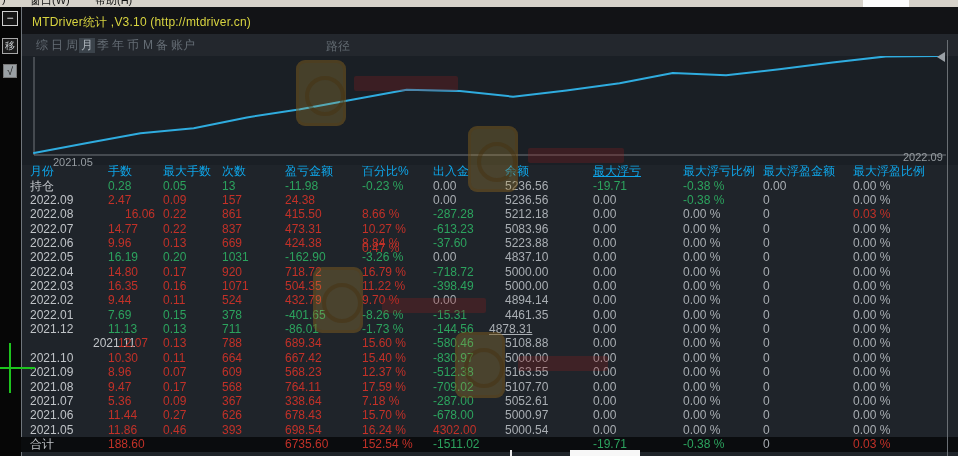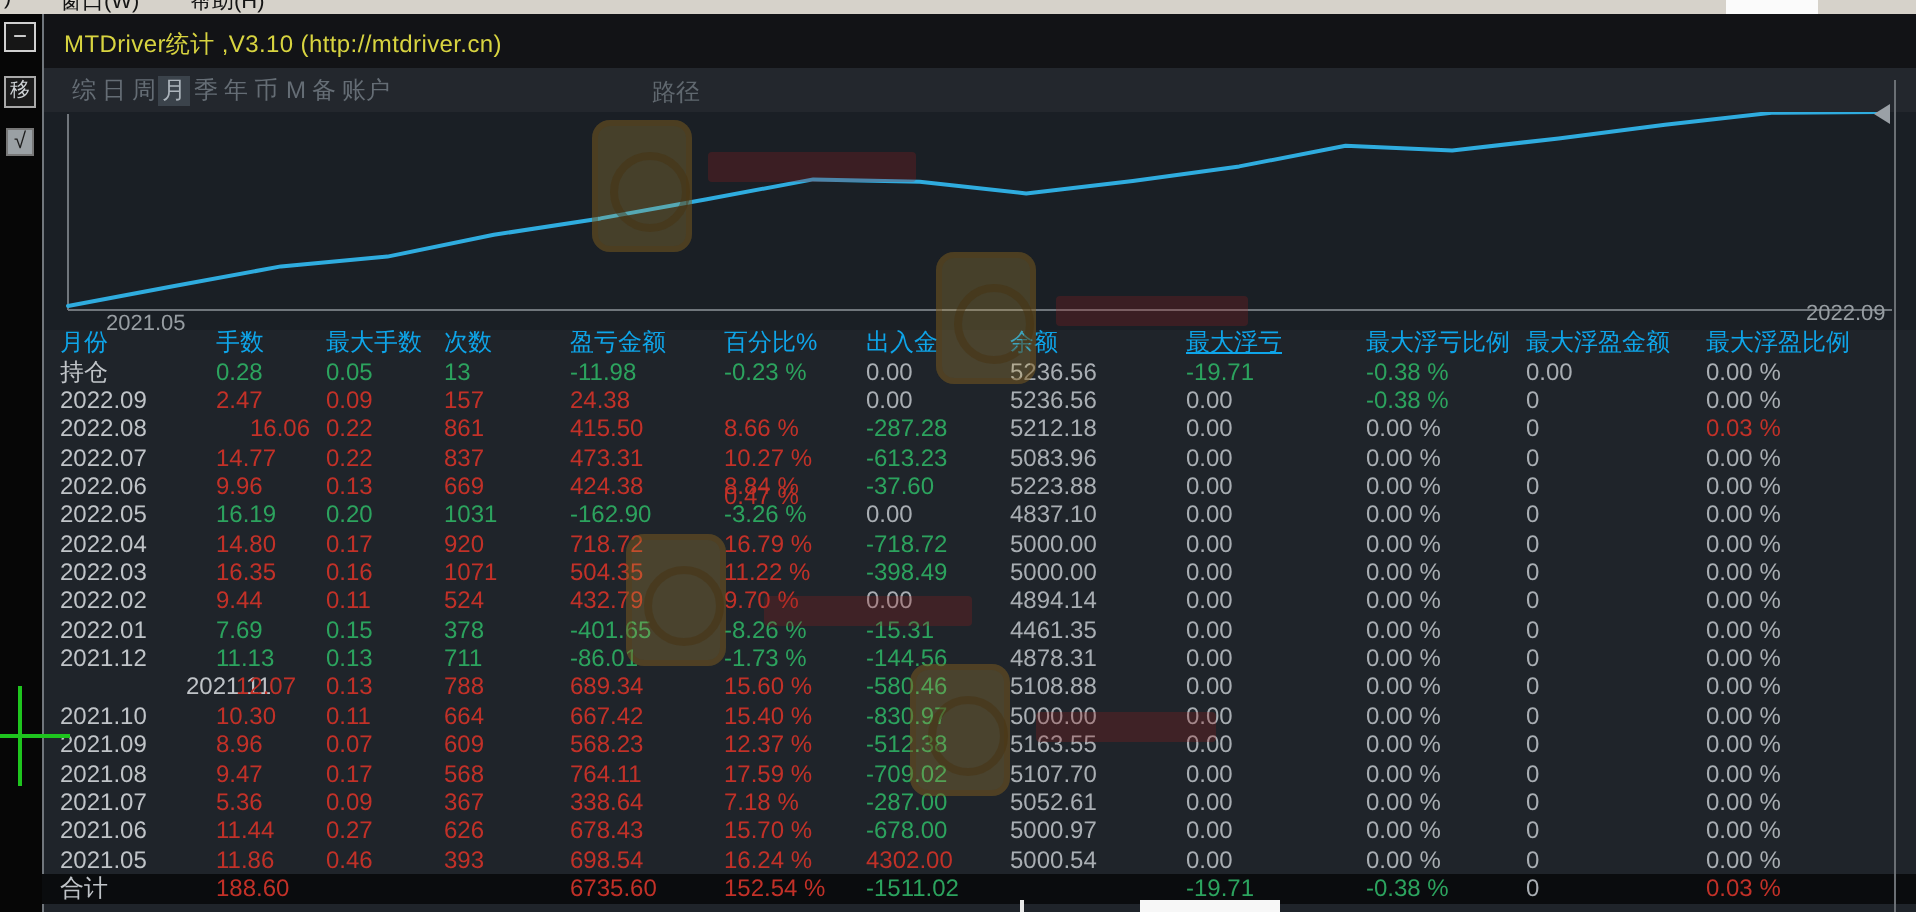--- a/index.html
+++ b/index.html
@@ -247,21 +247,21 @@
         <span class="tcell neu" style="left: 832px;">0.00 %</span>
       </div>
       <div class="trow" style="top: 322.1px;">
         <span class="tcell lab" style="left: 9px;">2021.12</span>
         <span class="tcell green" style="left: 87px;">11.13</span>
         <span class="tcell green" style="left: 142px;">0.13</span>
         <span class="tcell green" style="left: 201px;">711</span>
         <span class="tcell green" style="left: 264px;">-86.01</span>
         <span class="tcell green" style="left: 341px;">-1.73 %</span>
         <span class="tcell green" style="left: 412px;">-144.56</span>
-        <span class="tcell neu" style="left: 484px;">4878.31</span>
+        <span class="tcell neu" style="left: 468px; text-decoration: underline;">4878.31</span>
         <span class="tcell neu" style="left: 572px;">0.00</span>
         <span class="tcell neu" style="left: 662px;">0.00 %</span>
         <span class="tcell neu" style="left: 742px;">0</span>
         <span class="tcell neu" style="left: 832px;">0.00 %</span>
       </div>
       <div class="trow" style="top: 336.45px;">
         <span class="tcell lab" style="left: 25px; margin-left: 47px;">2021.11</span>
         <span class="tcell red" style="left: 97px;">12.07</span>
         <span class="tcell red" style="left: 142px;">0.13</span>
         <span class="tcell red" style="left: 201px;">788</span>

